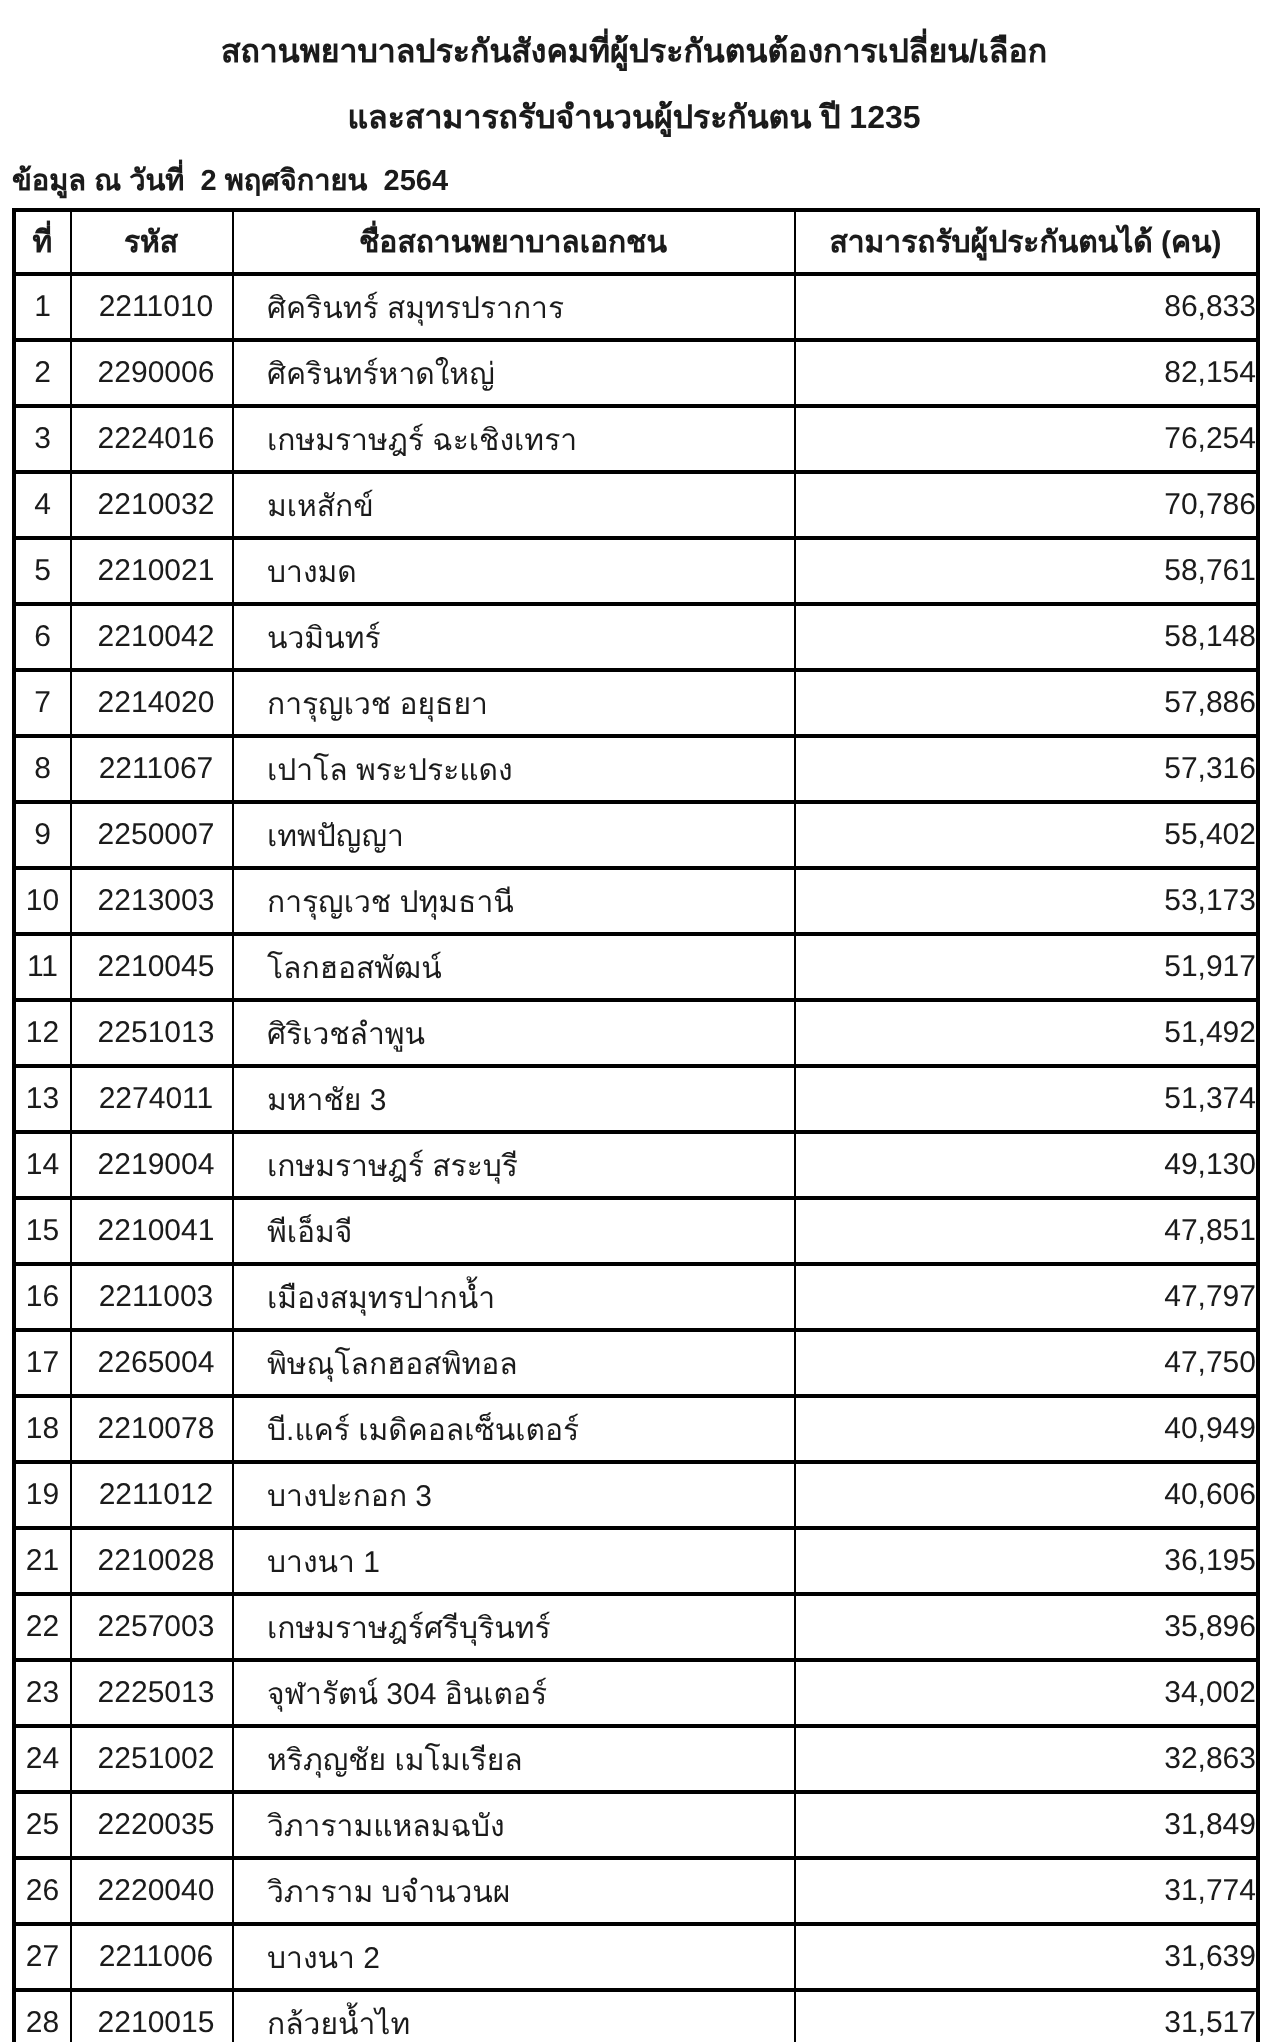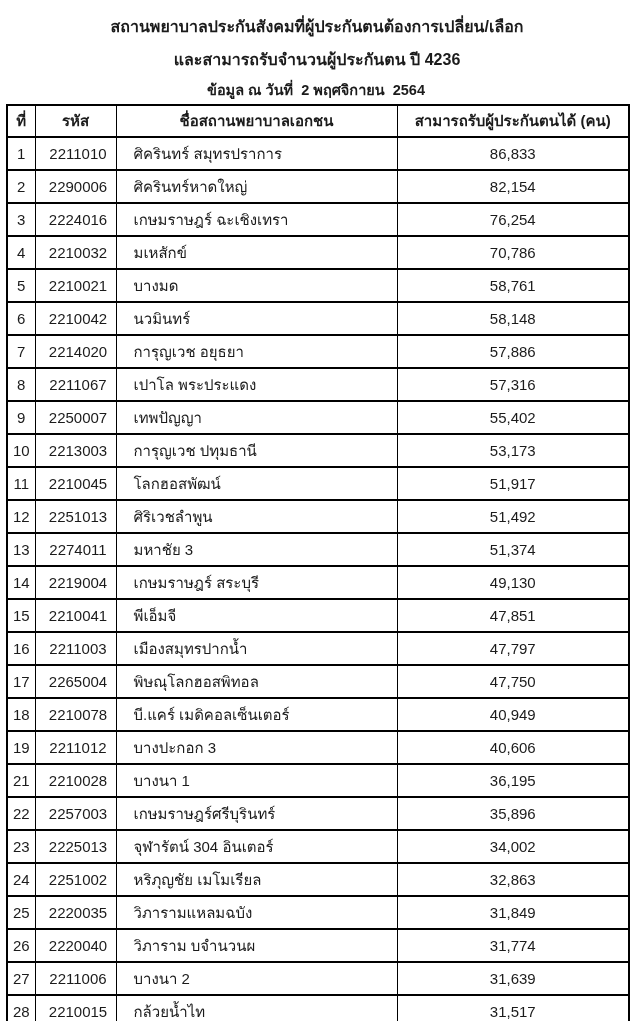--- a/index.html
+++ b/index.html
@@ -22,21 +22,21 @@
     font-size: 16px;
     font-weight: bold;
     text-align: center;
     line-height: 29px;
     white-space: nowrap;
   }
   .date-note {
     margin: 4px 2px 3px 0;
     font-size: 14.5px;
     font-weight: bold;
-    text-align: center;
+    text-align: left;
     white-space: pre;
   }
   table.hospital-table {
     width: 622px;
     border-collapse: collapse;
     table-layout: fixed;
     border: 2px solid #000;
   }
   .hospital-table th,
   .hospital-table td {
@@ -58,29 +58,29 @@
     height: 31px;
     vertical-align: middle;
   }
   .col-no     { width: 28px; }
   .col-code   { width: 81px; }
   .col-name   { width: 281px; }
   .col-cap    { width: 232px; }
   td.cell-no   { text-align: center; }
   td.cell-code { text-align: center; padding-left: 5px; }
   td.cell-name { text-align: left; padding-left: 17px; }
-  td.cell-cap  { text-align: center; }
+  td.cell-cap  { text-align: right; }
 </style>
 </head>
 <body>
 
 <div class="page">
 
   <div class="title-line">สถานพยาบาลประกันสังคมที่ผู้ประกันตนต้องการเปลี่ยน/เลือก</div>
-  <div class="title-line">และสามารถรับจำนวนผู้ประกันตน ปี 4236</div>
+  <div class="title-line">และสามารถรับจำนวนผู้ประกันตน ปี 1235</div>
 
   <div class="date-note">ข้อมูล ณ วันที่  2 พฤศจิกายน  2564</div>
 
   <table class="hospital-table">
     <colgroup>
       <col class="col-no">
       <col class="col-code">
       <col class="col-name">
       <col class="col-cap">
     </colgroup>

